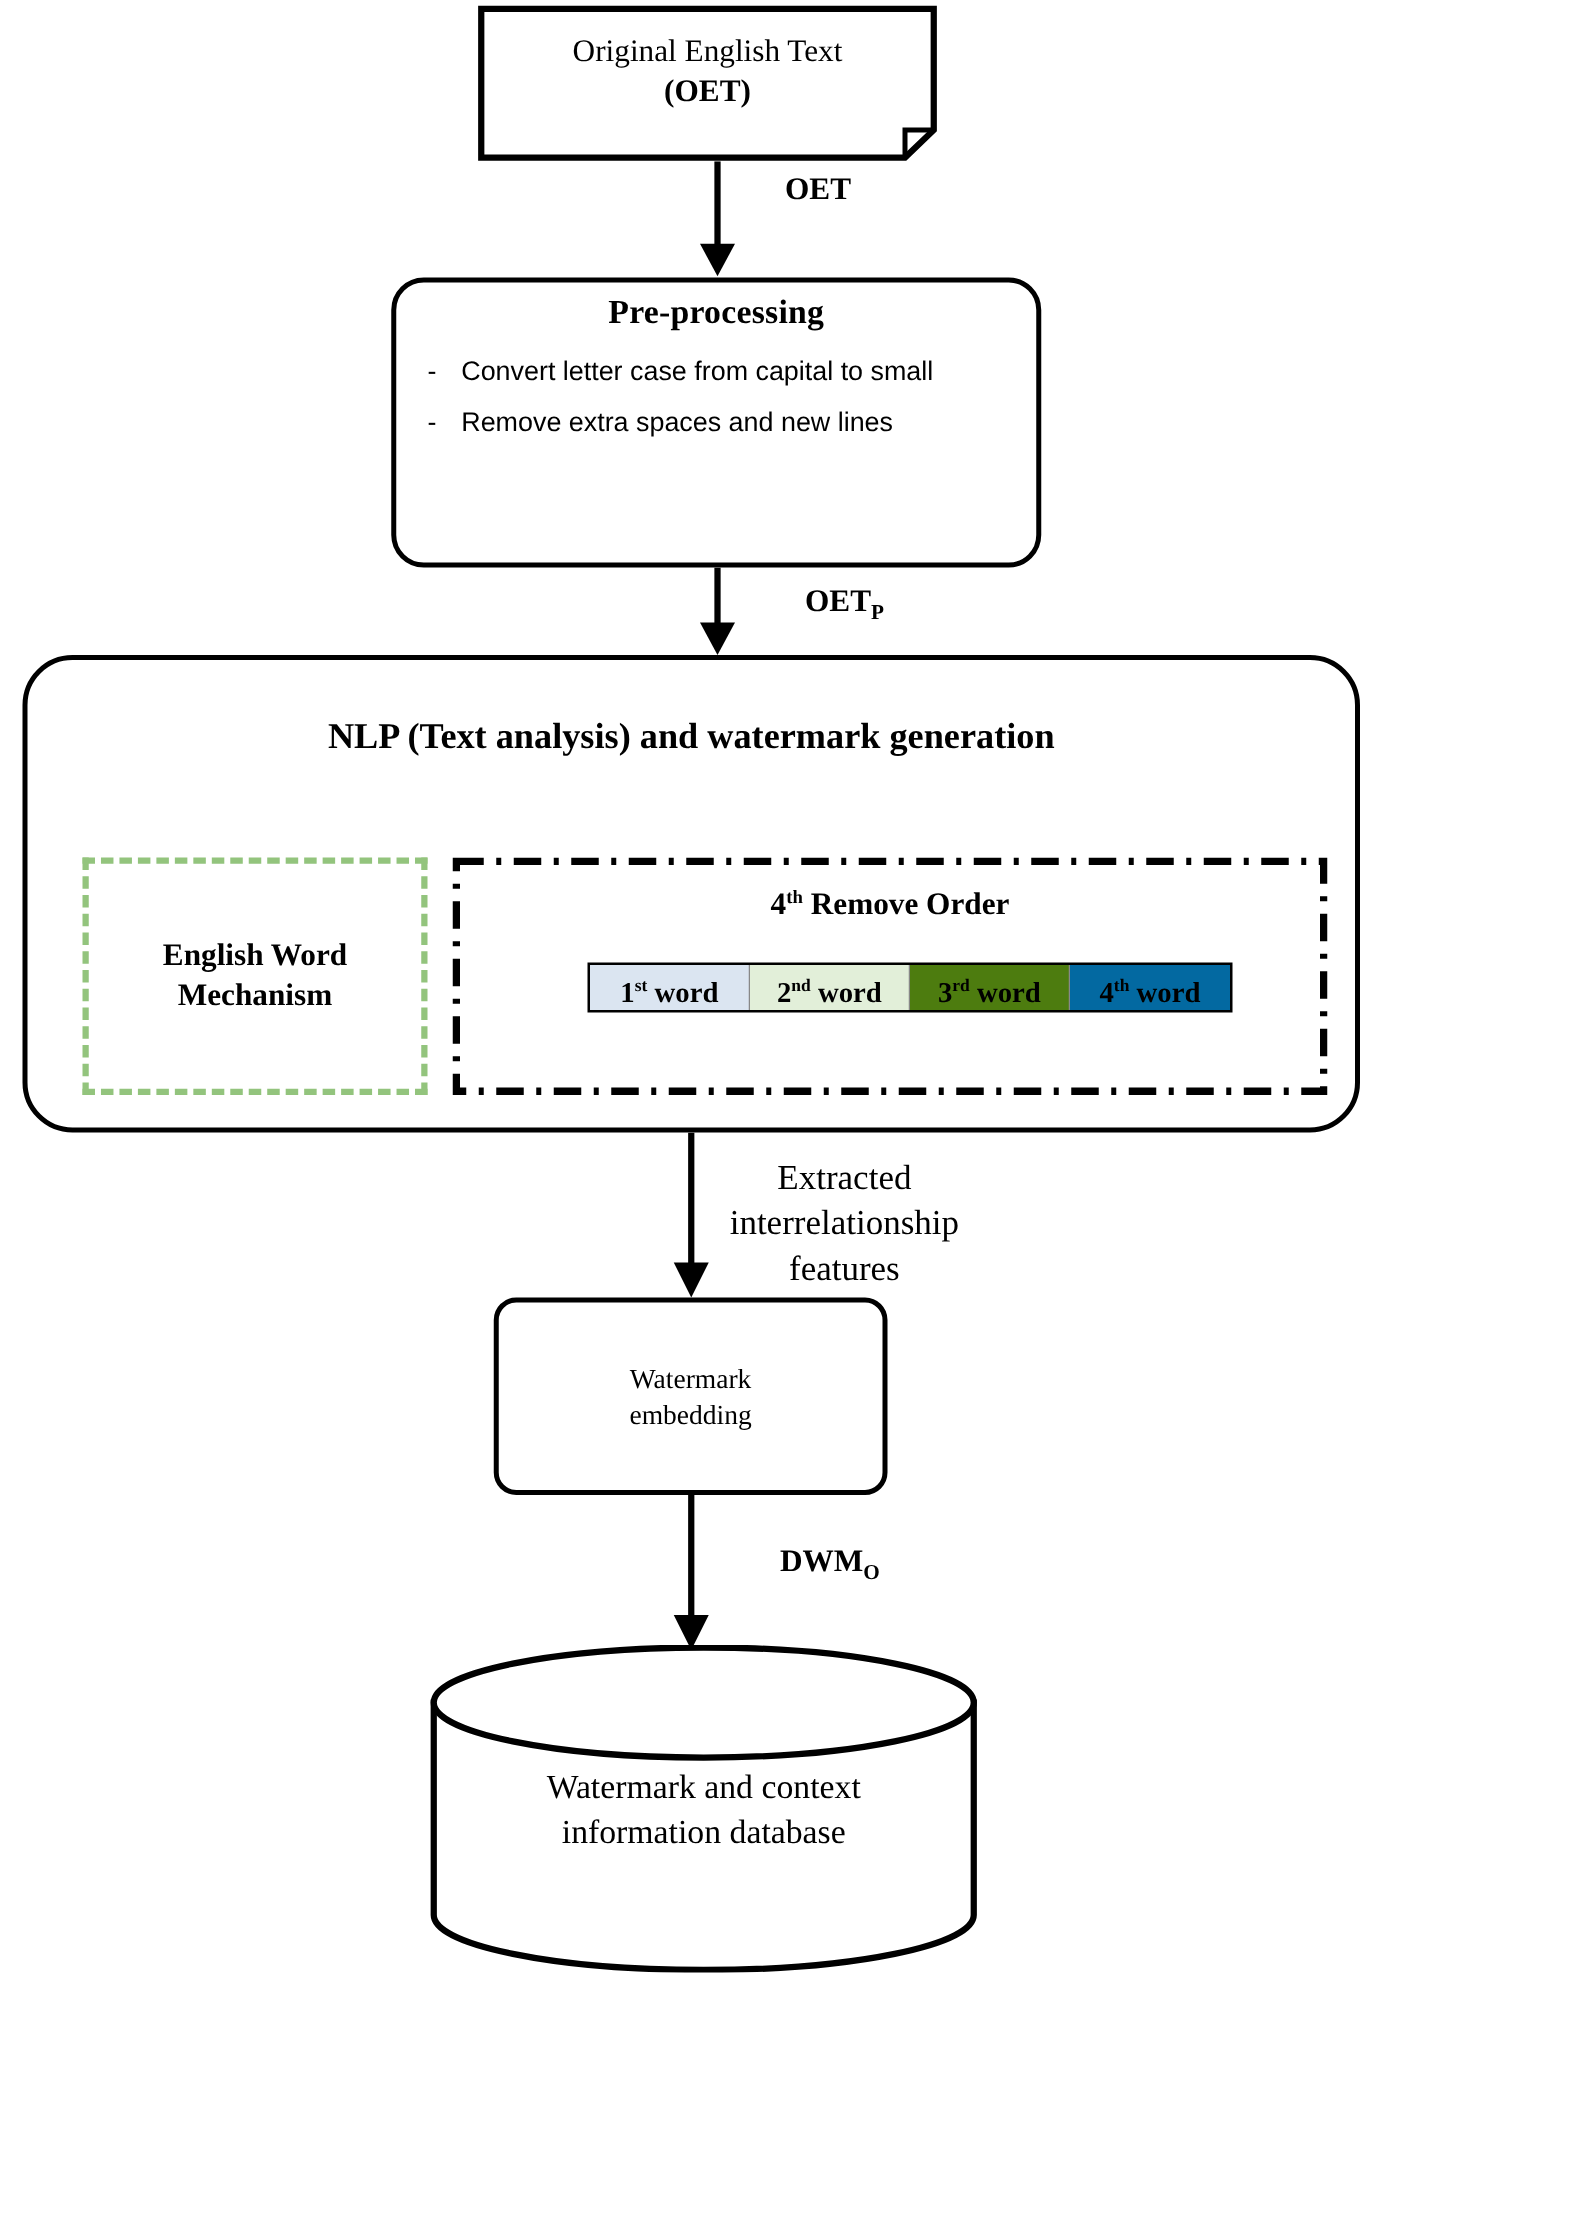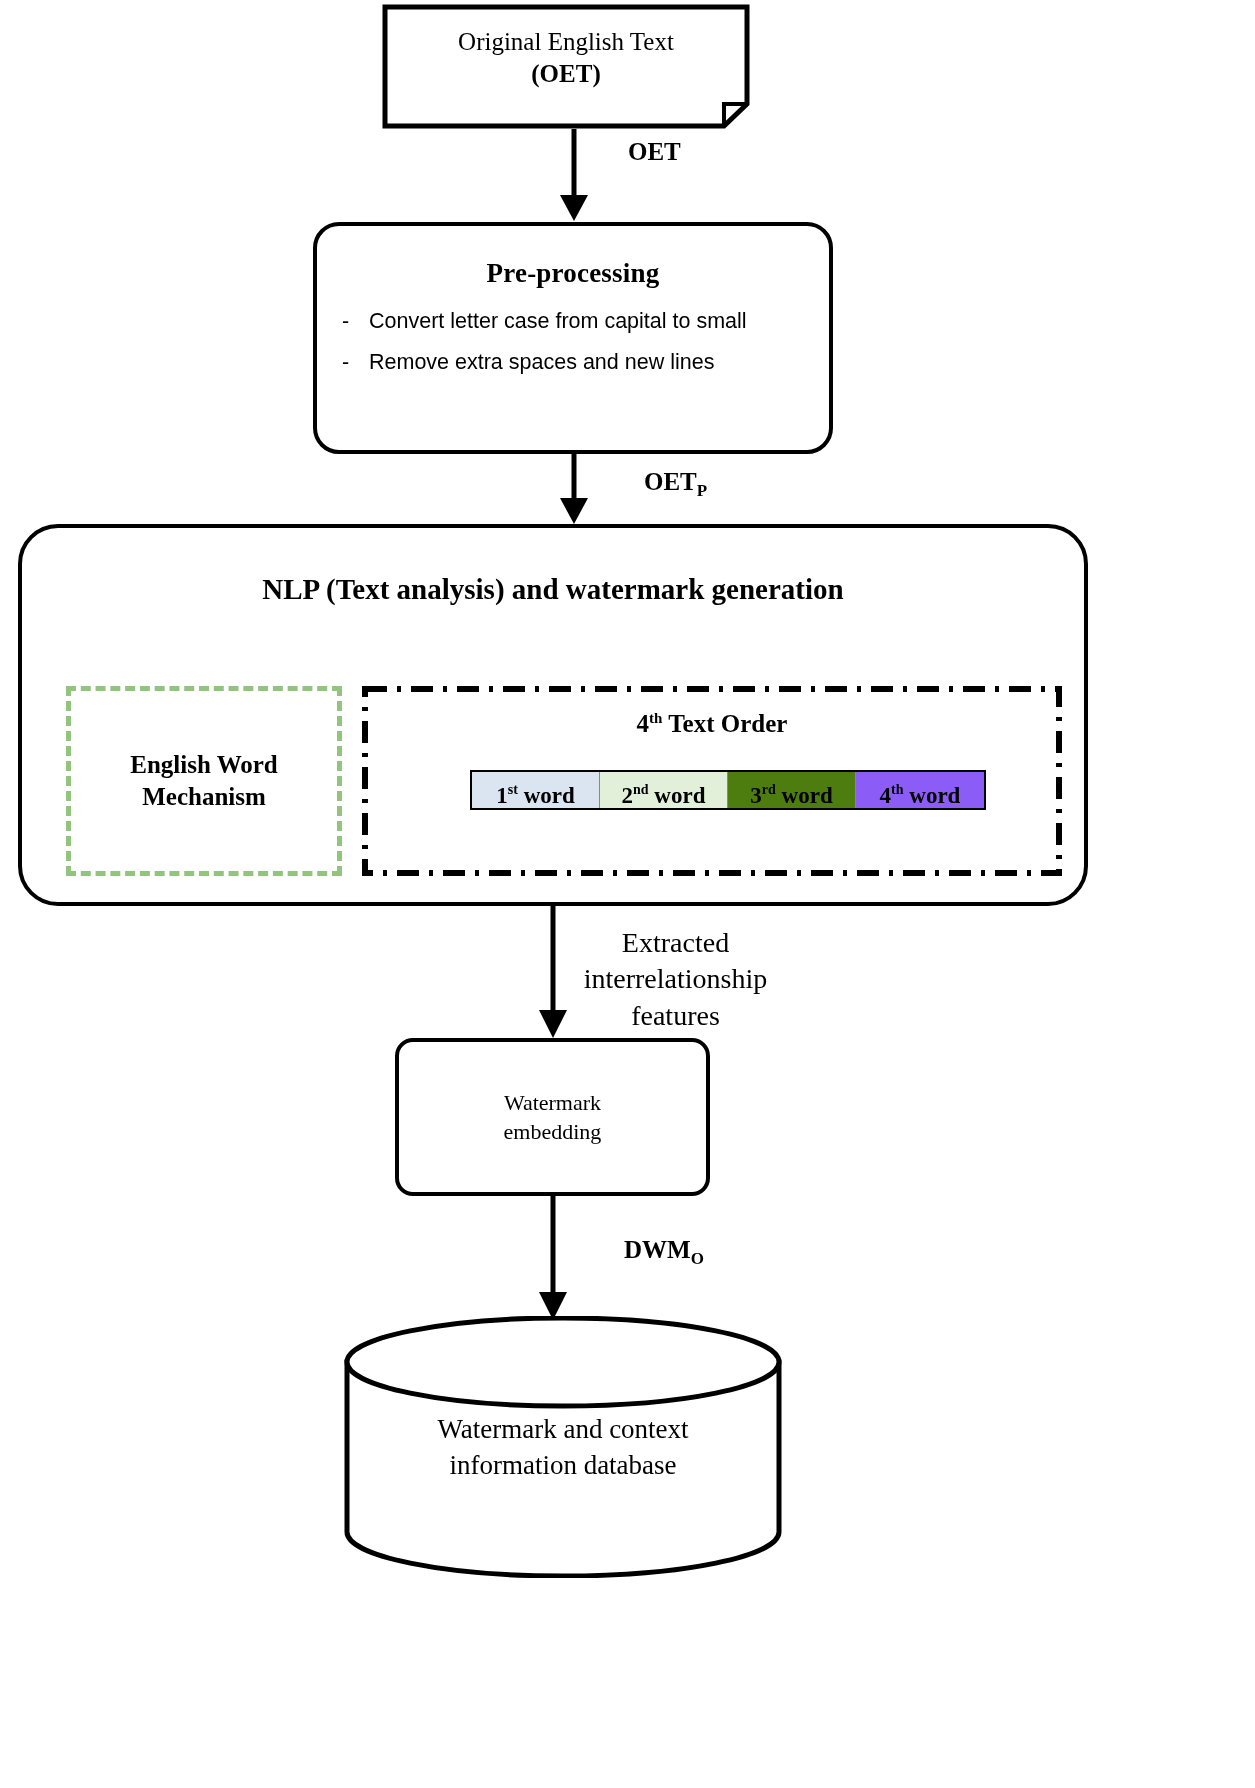--- a/index.html
+++ b/index.html
@@ -54,21 +54,21 @@
   #preprocessing-box {
     left: 313px;
     top: 222px;
     width: 520px;
     height: 232px;
   }
   .pp-title {
     text-align: center;
     font-weight: bold;
     font-size: 27px;
-    margin-top: 32px;
+    margin-top: 8px;
     letter-spacing: .2px;
   }
   .pp-list {
     margin: 16px 0 0 0;
     padding: 0 24px 0 22px;
     list-style: none;
     font-family: "Liberation Sans", sans-serif;
     font-size: 21.5px;
     line-height: 1.55;
   }
@@ -276,34 +276,34 @@
         <span>English Word</span><br>
         <span>Mechanism</span>
       </div>
     </div>
 
     <div id="level-order-box">
       <svg class="dd-border" width="700" height="190" viewBox="0 0 700 190" aria-hidden="true">
         <rect x="3" y="3" width="694" height="184" fill="none" stroke="#000000" stroke-width="6" stroke-dasharray="22 10 4 10" stroke-linecap="butt"></rect>
       </svg>
       <div class="lo-title">
-        <span>4</span><sup>th</sup><span> Text Order</span>
+        <span>4</span><sup>th</sup><span> Remove Order</span>
       </div>
 
       <div class="word-row">
         <div class="word-cell" style="background:#dbe5f1;">
           <span>1</span><sup>st</sup><span> word</span>
         </div>
         <div class="word-cell" style="background:#e2efd9;">
           <span>2</span><sup>nd</sup><span> word</span>
         </div>
         <div class="word-cell" style="background:#4d7c0f;">
           <span>3</span><sup>rd</sup><span> word</span>
         </div>
-        <div class="word-cell" style="background:#8b5cf6;">
+        <div class="word-cell" style="background:#0369a1;">
           <span>4</span><sup>th</sup><span> word</span>
         </div>
       </div>
     </div>
   </div>
 
   <div class="arrow" style="left:533px; top:906px;">
     <svg width="40" height="134" viewBox="0 0 40 134" aria-hidden="true">
       <line x1="20" y1="0" x2="20" y2="108" stroke="#000" stroke-width="5"></line>
       <polygon points="6,104 34,104 20,132" fill="#000"></polygon>

